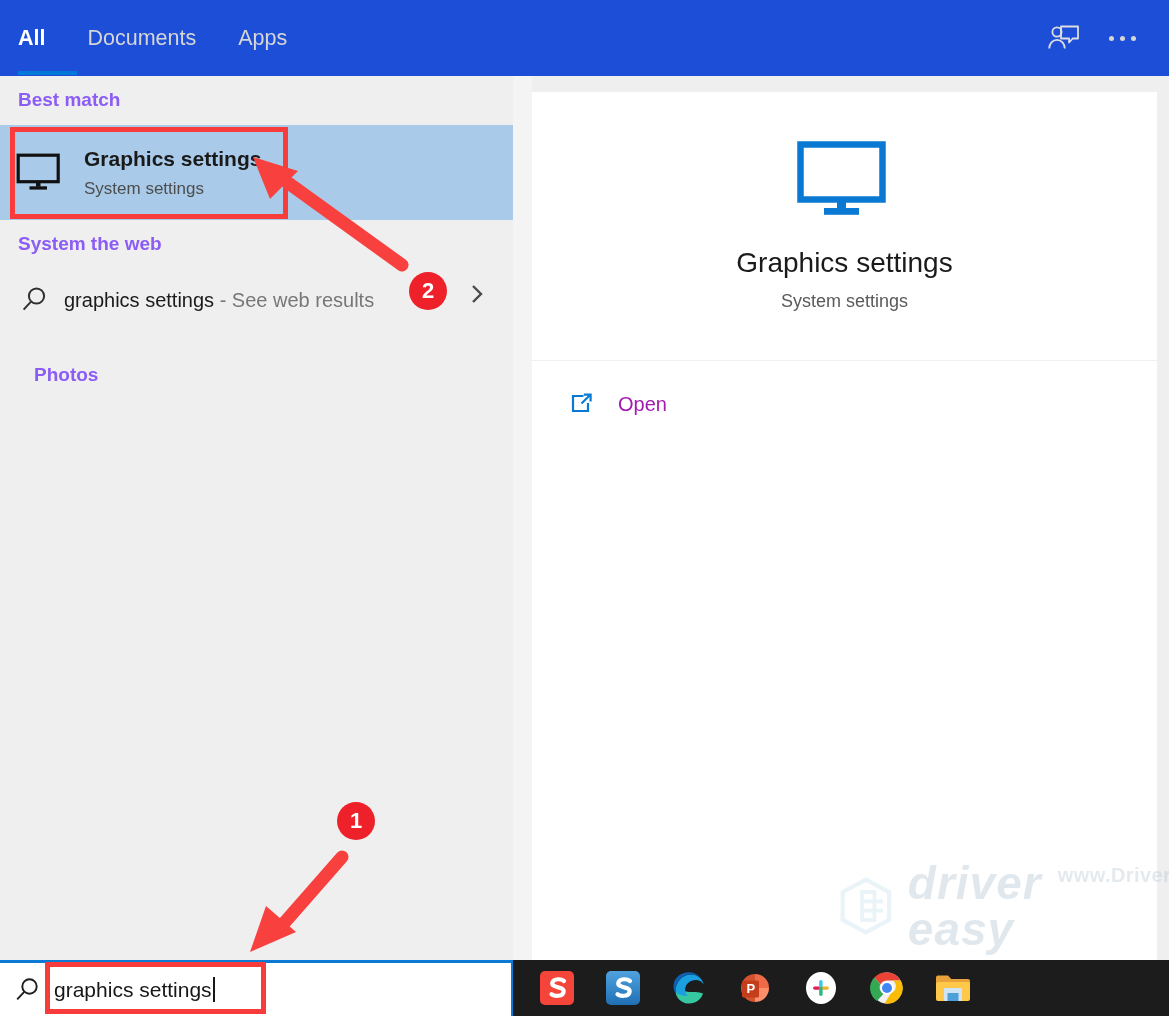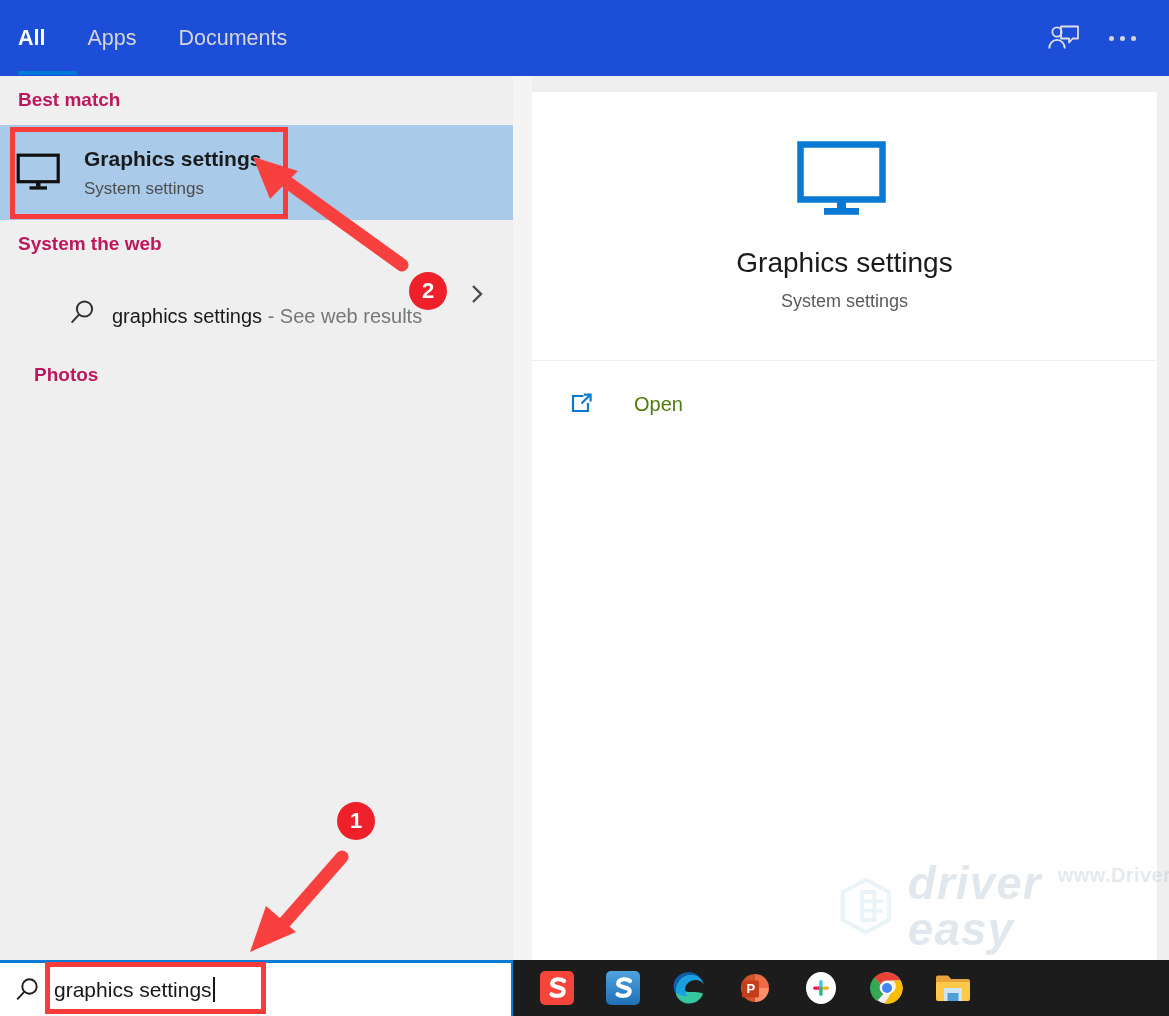--- a/index.html
+++ b/index.html
@@ -64,21 +64,21 @@
     position: absolute; left: 0; top: 76px;
     width: 513px; height: 884px;
     background: #efefef;
   }
   .gap-strip {
     position: absolute; left: 513px; top: 76px;
     width: 19px; height: 884px;
     background: #f4f4f4;
   }
   .section-head {
-    font-size: 19px; font-weight: bold; color: #be185d;
+    font-size: 19px; font-weight: bold; color: #8b5cf6;
     padding: 0 0 0 18px;
   }
   #best-match-head { position: absolute; top: 89px; left: 0; }
   #web-head { position: absolute; top: 233px; left: 0; }
   #photos-head { position: absolute; top: 336px; left: 16px; margin-top: 28px; }
 
   .best-match-row {
     position: absolute; left: 0; top: 125px;
     width: 513px; height: 95px;
     background: #a9cbe9;
@@ -86,23 +86,22 @@
     cursor: default;
   }
   .bm-icon { width: 64px; display: flex; justify-content: center; margin-left: 8px; }
   .bm-text { margin-left: 12px; }
   .bm-title { font-size: 21px; font-weight: bold; color: #1a1a1a; line-height: 1.25; }
   .bm-sub { font-size: 17px; color: #4d4d4d; margin-top: 6px; }
 
   .web-row {
     position: absolute; left: 0; top: 272px;
     width: 513px; height: 56px;
-    display: flex; align-items: flex-end;
+    display: flex; align-items: center;
     cursor: default;
-    padding-left: 48px;
   }
   .web-icon { width: 60px; display: flex; justify-content: center; margin-left: 4px; }
   .web-label { font-size: 20px; color: #1a1a1a; }
   .web-label .muted { color: #777; }
   .chev-right {
     position: absolute; left: 466px; top: 283px;
     width: 22px; height: 22px; cursor: default;
   }
 
   
@@ -119,21 +118,21 @@
   .preview-title { font-size: 28px; color: #1a1a1a; margin-top: 26px; }
   .preview-sub { font-size: 18px; color: #5a5a5a; margin-top: 12px; }
 
   .preview-actions {
     position: absolute; left: 532px; top: 361px;
     width: 625px; height: 86px;
     background: #ffffff;
     display: flex; align-items: center;
   }
   .action-row { display: flex; align-items: center; cursor: default; padding-left: 36px; }
-  .action-label { font-size: 20px; color: #4d7c0f; margin-left: 40px; }
+  .action-label { font-size: 20px; color: #a21caf; margin-left: 24px; }
 
   .preview-fill {
     position: absolute; left: 532px; top: 447px;
     width: 625px; height: 513px;
     background: #ffffff;
   }
 
   
   .searchbox {
     position: absolute; left: 0; top: 960px;
@@ -211,24 +210,24 @@
 
 <div id="root">
 
   <div class="topbar">
     <div class="tabs">
       <div class="tab active">
         <span>All</span>
         <span class="tab-underline"></span>
       </div>
       <div class="tab">
-        <span>Apps</span>
+        <span>Documents</span>
       </div>
       <div class="tab">
-        <span>Documents</span>
+        <span>Apps</span>
       </div>
     </div>
 
     <div class="topbar-right">
       <div class="topbar-btn">
         <svg width="34" height="30" viewBox="0 0 34 30">
           <circle cx="10" cy="9" r="4.6" fill="none" stroke="#dedede" stroke-width="1.8"></circle>
           <path d="M2.2 25.5c0-5 3.5-8.6 7.8-8.6s7.8 3.6 7.8 8.6" fill="none" stroke="#dedede" stroke-width="1.8"></path>
           <path d="M14 3.5h17v12h-5.3l-3.6 4v-4H14z" fill="none" stroke="#dedede" stroke-width="1.8" stroke-linejoin="round"></path>
         </svg>

